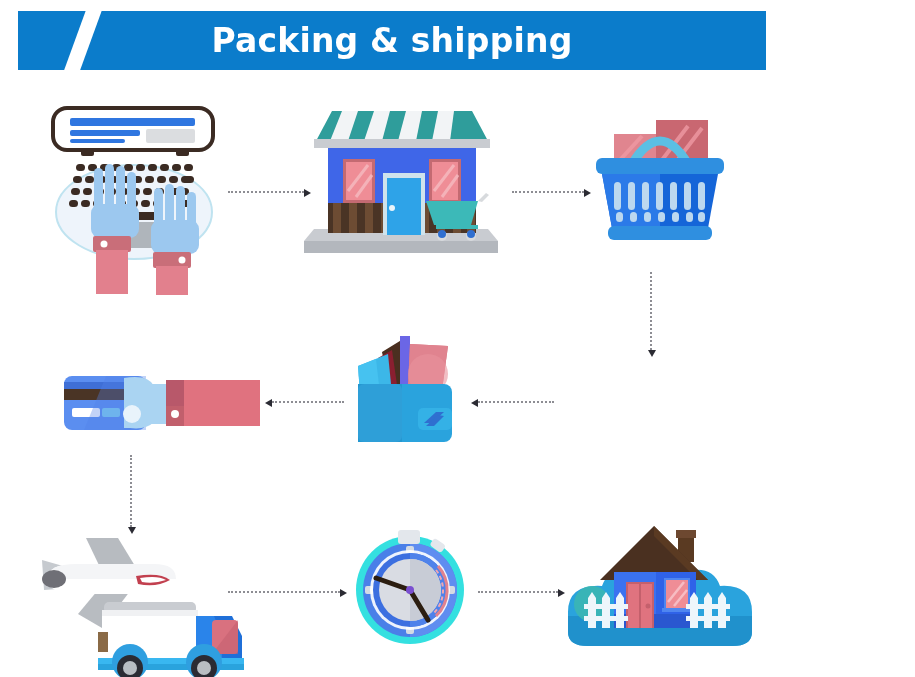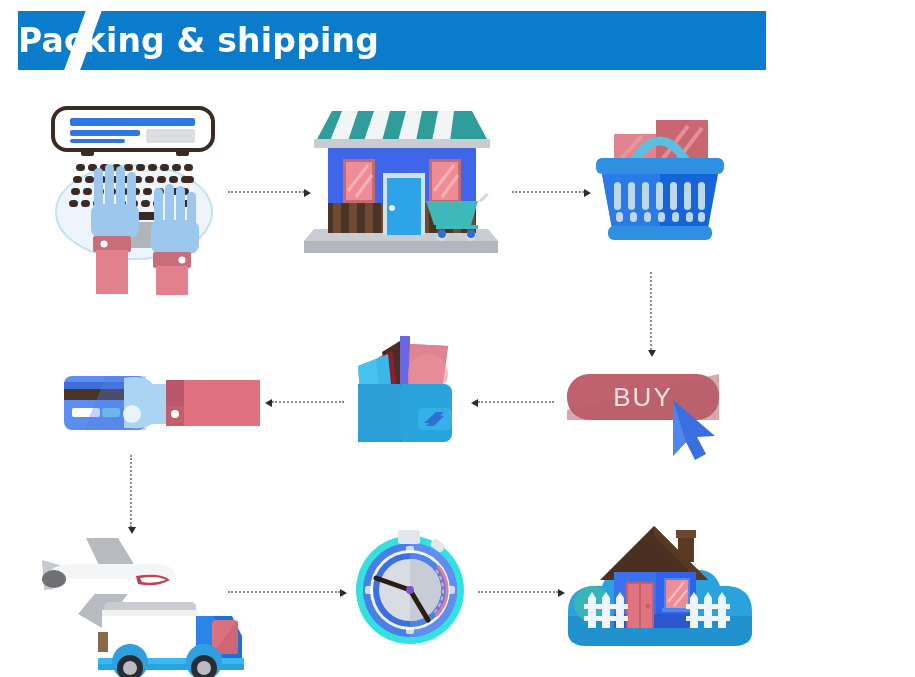--- a/index.html
+++ b/index.html
@@ -27,20 +27,21 @@
     left: 56px; top: -8px;
     width: 16px; height: 80px;
     background: #ffffff;
     transform: skewX(-20deg);
   }
   .banner-title {
     position: absolute;
     left: 0; top: 0;
     width: 748px; height: 47px;
     line-height: 59px;
+    text-align: center;
     color: #ffffff;
     font-size: 33px;
     font-weight: bold;
     letter-spacing: 0.2px;
     font-family: "DejaVu Sans", sans-serif;
   }
 
   
   .icon-cell { position: absolute; }
 
@@ -282,32 +283,20 @@
       </g>
 
       <rect x="28" y="118" width="104" height="14" rx="6" fill="#2f8fe0"></rect>
     </svg>
   </div>
 
   <div class="arrow-v" style="left:650px; top:272px; height:78px;">
       <span class="head"></span>
     </div>
 
-  <div class="icon-cell" style="left:565px; top:370px;">
-    <svg width="180" height="90" viewBox="0 0 180 90">
-      <rect x="2" y="4" width="152" height="46" rx="22" fill="#c0626e"></rect>
-      <path d="M2 40 L154 4 L154 50 L2 50 Z" fill="#b5606b" opacity="0.55"></path>
-      <text x="78" y="36" text-anchor="middle" font-family="Liberation Sans, sans-serif" font-size="26" fill="#f7dfe2" letter-spacing="2">BUY</text>
-
-      <g>
-        <path d="M108 30 L108 86 L121 72 L130 90 L141 84 L132 67 L150 66 Z" fill="#3a6fe0"></path>
-        <path d="M108 30 L108 86 L121 72 Z" fill="#4f86f0"></path>
-      </g>
-    </svg>
-  </div>
 
   <div class="arrow-h left" style="left:478px; top:401px; width:76px;">
       <span class="head"></span>
     </div>
 
   <div class="icon-cell" style="left:352px; top:328px;">
     <svg width="110" height="120" viewBox="0 0 110 120">
 
       <polygon points="30,24 56,8 64,60 38,64" fill="#4a2f20"></polygon>
       <polygon points="26,30 40,22 46,64 32,66" fill="#8a1f30"></polygon>

